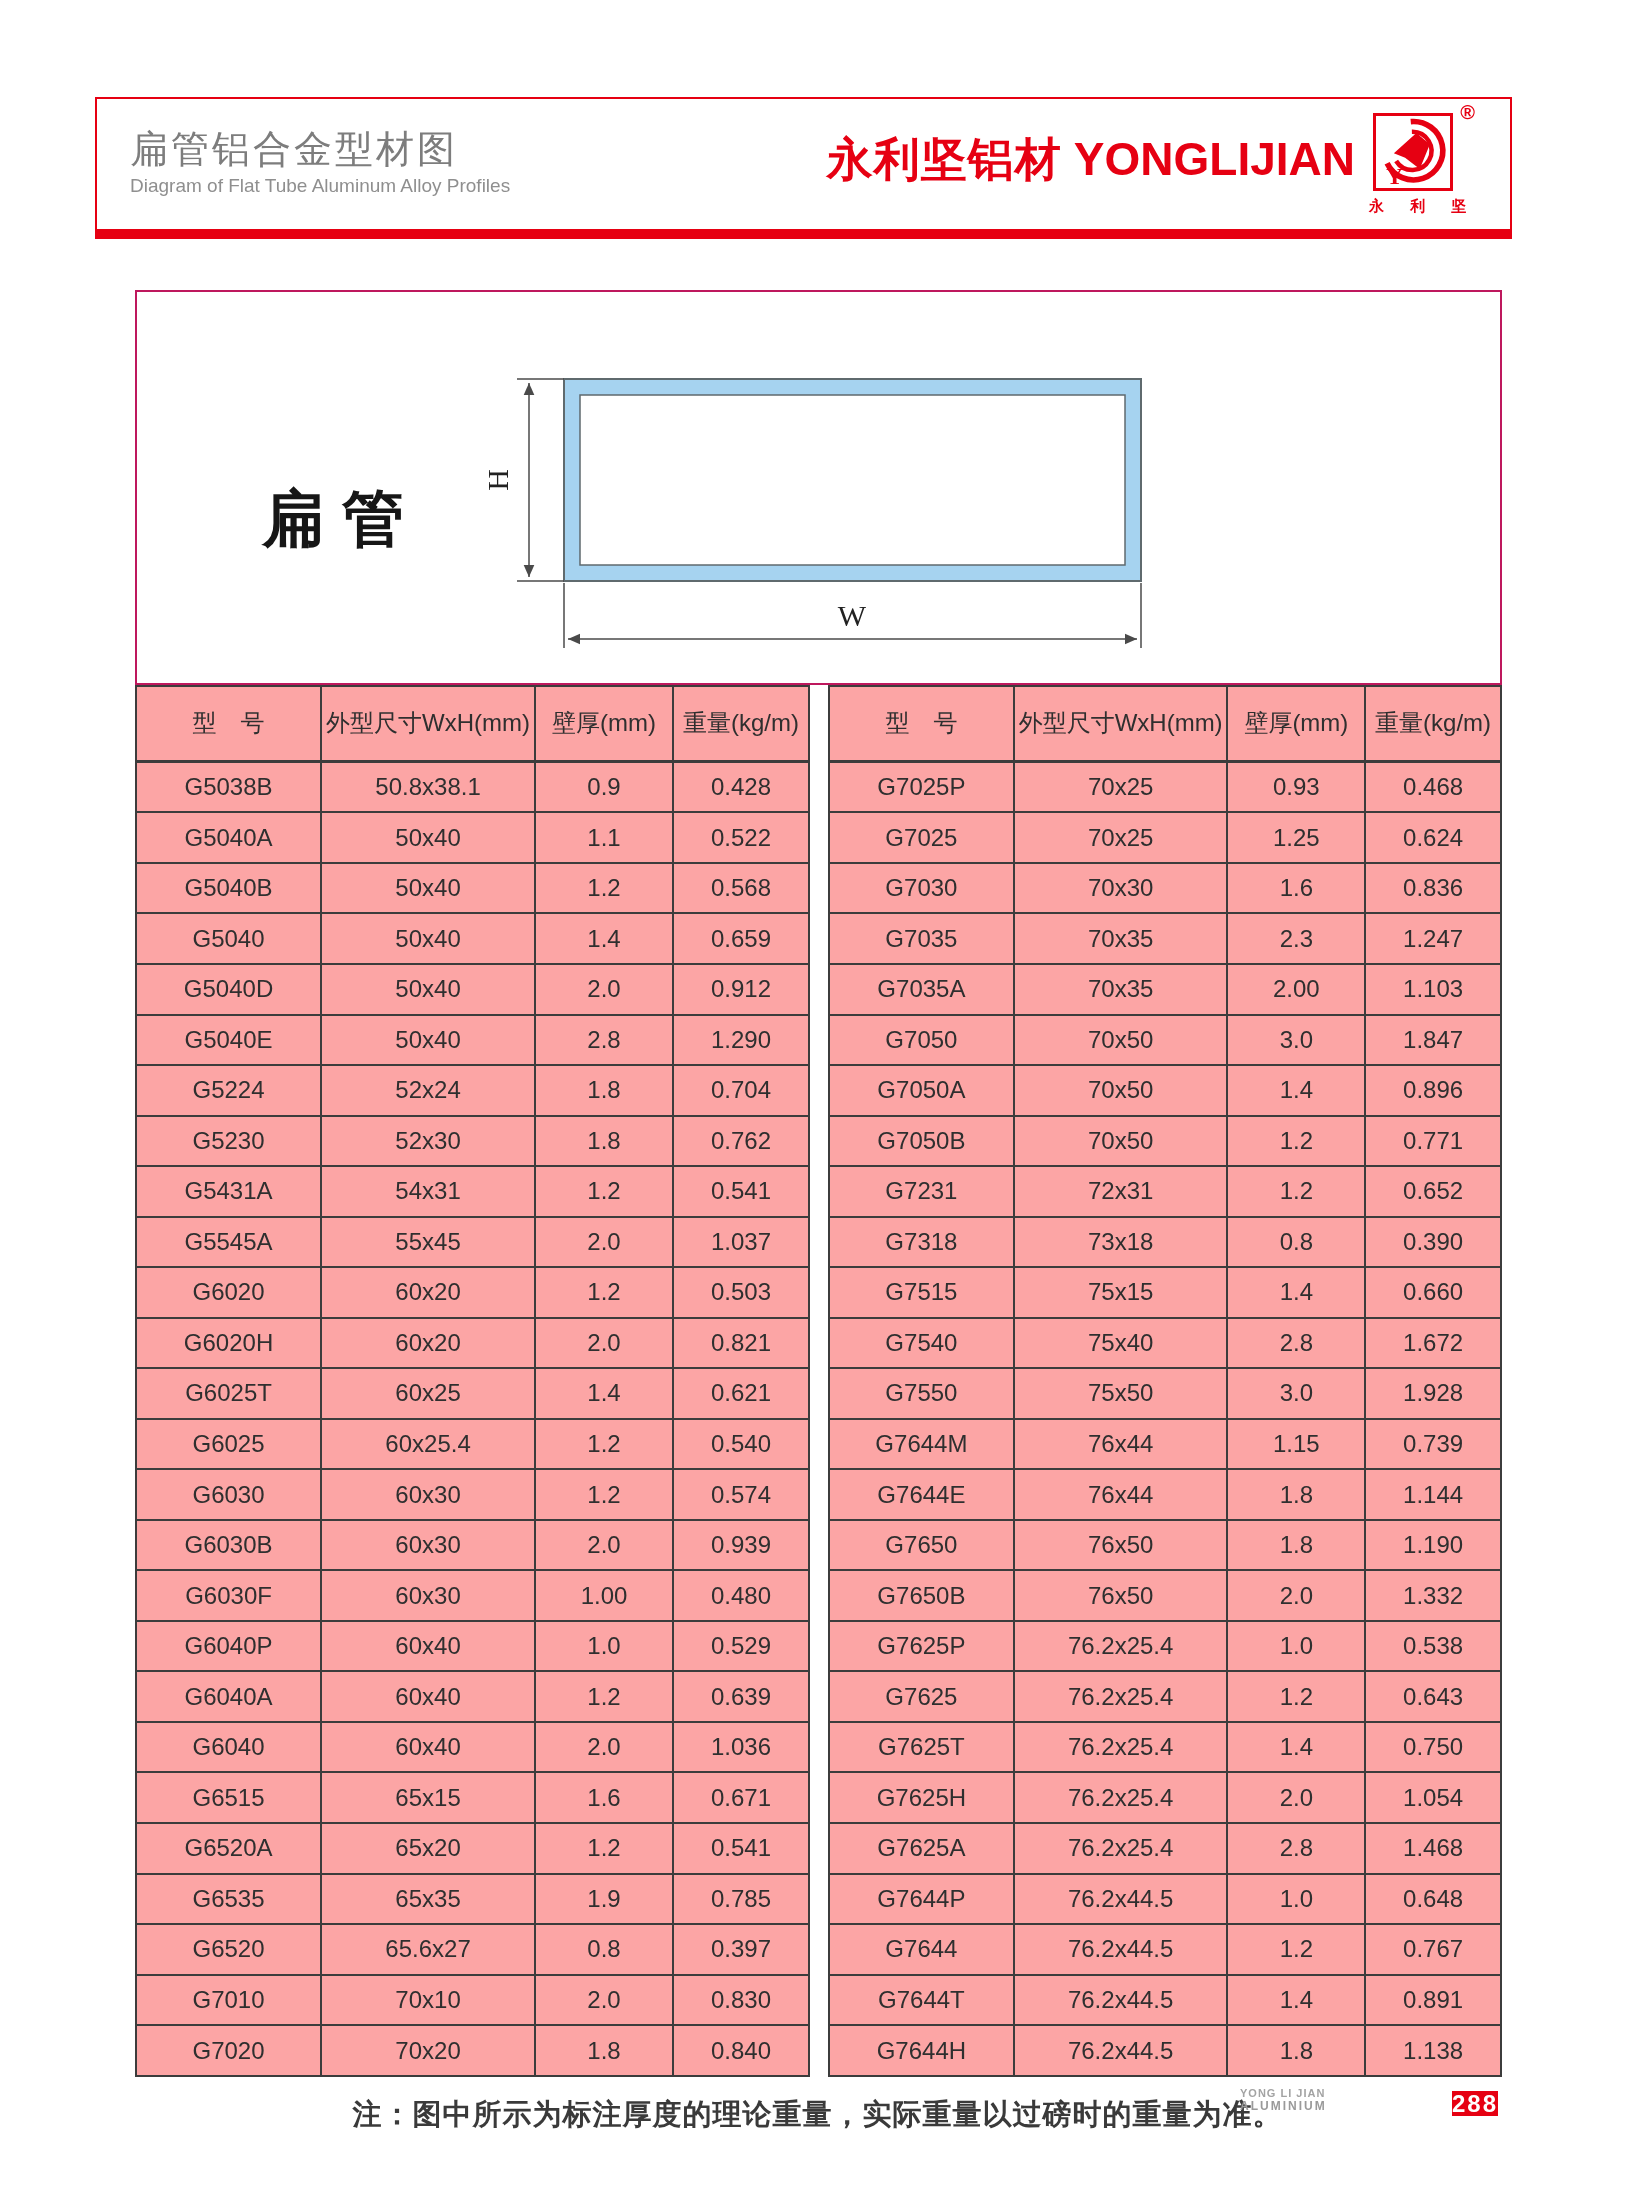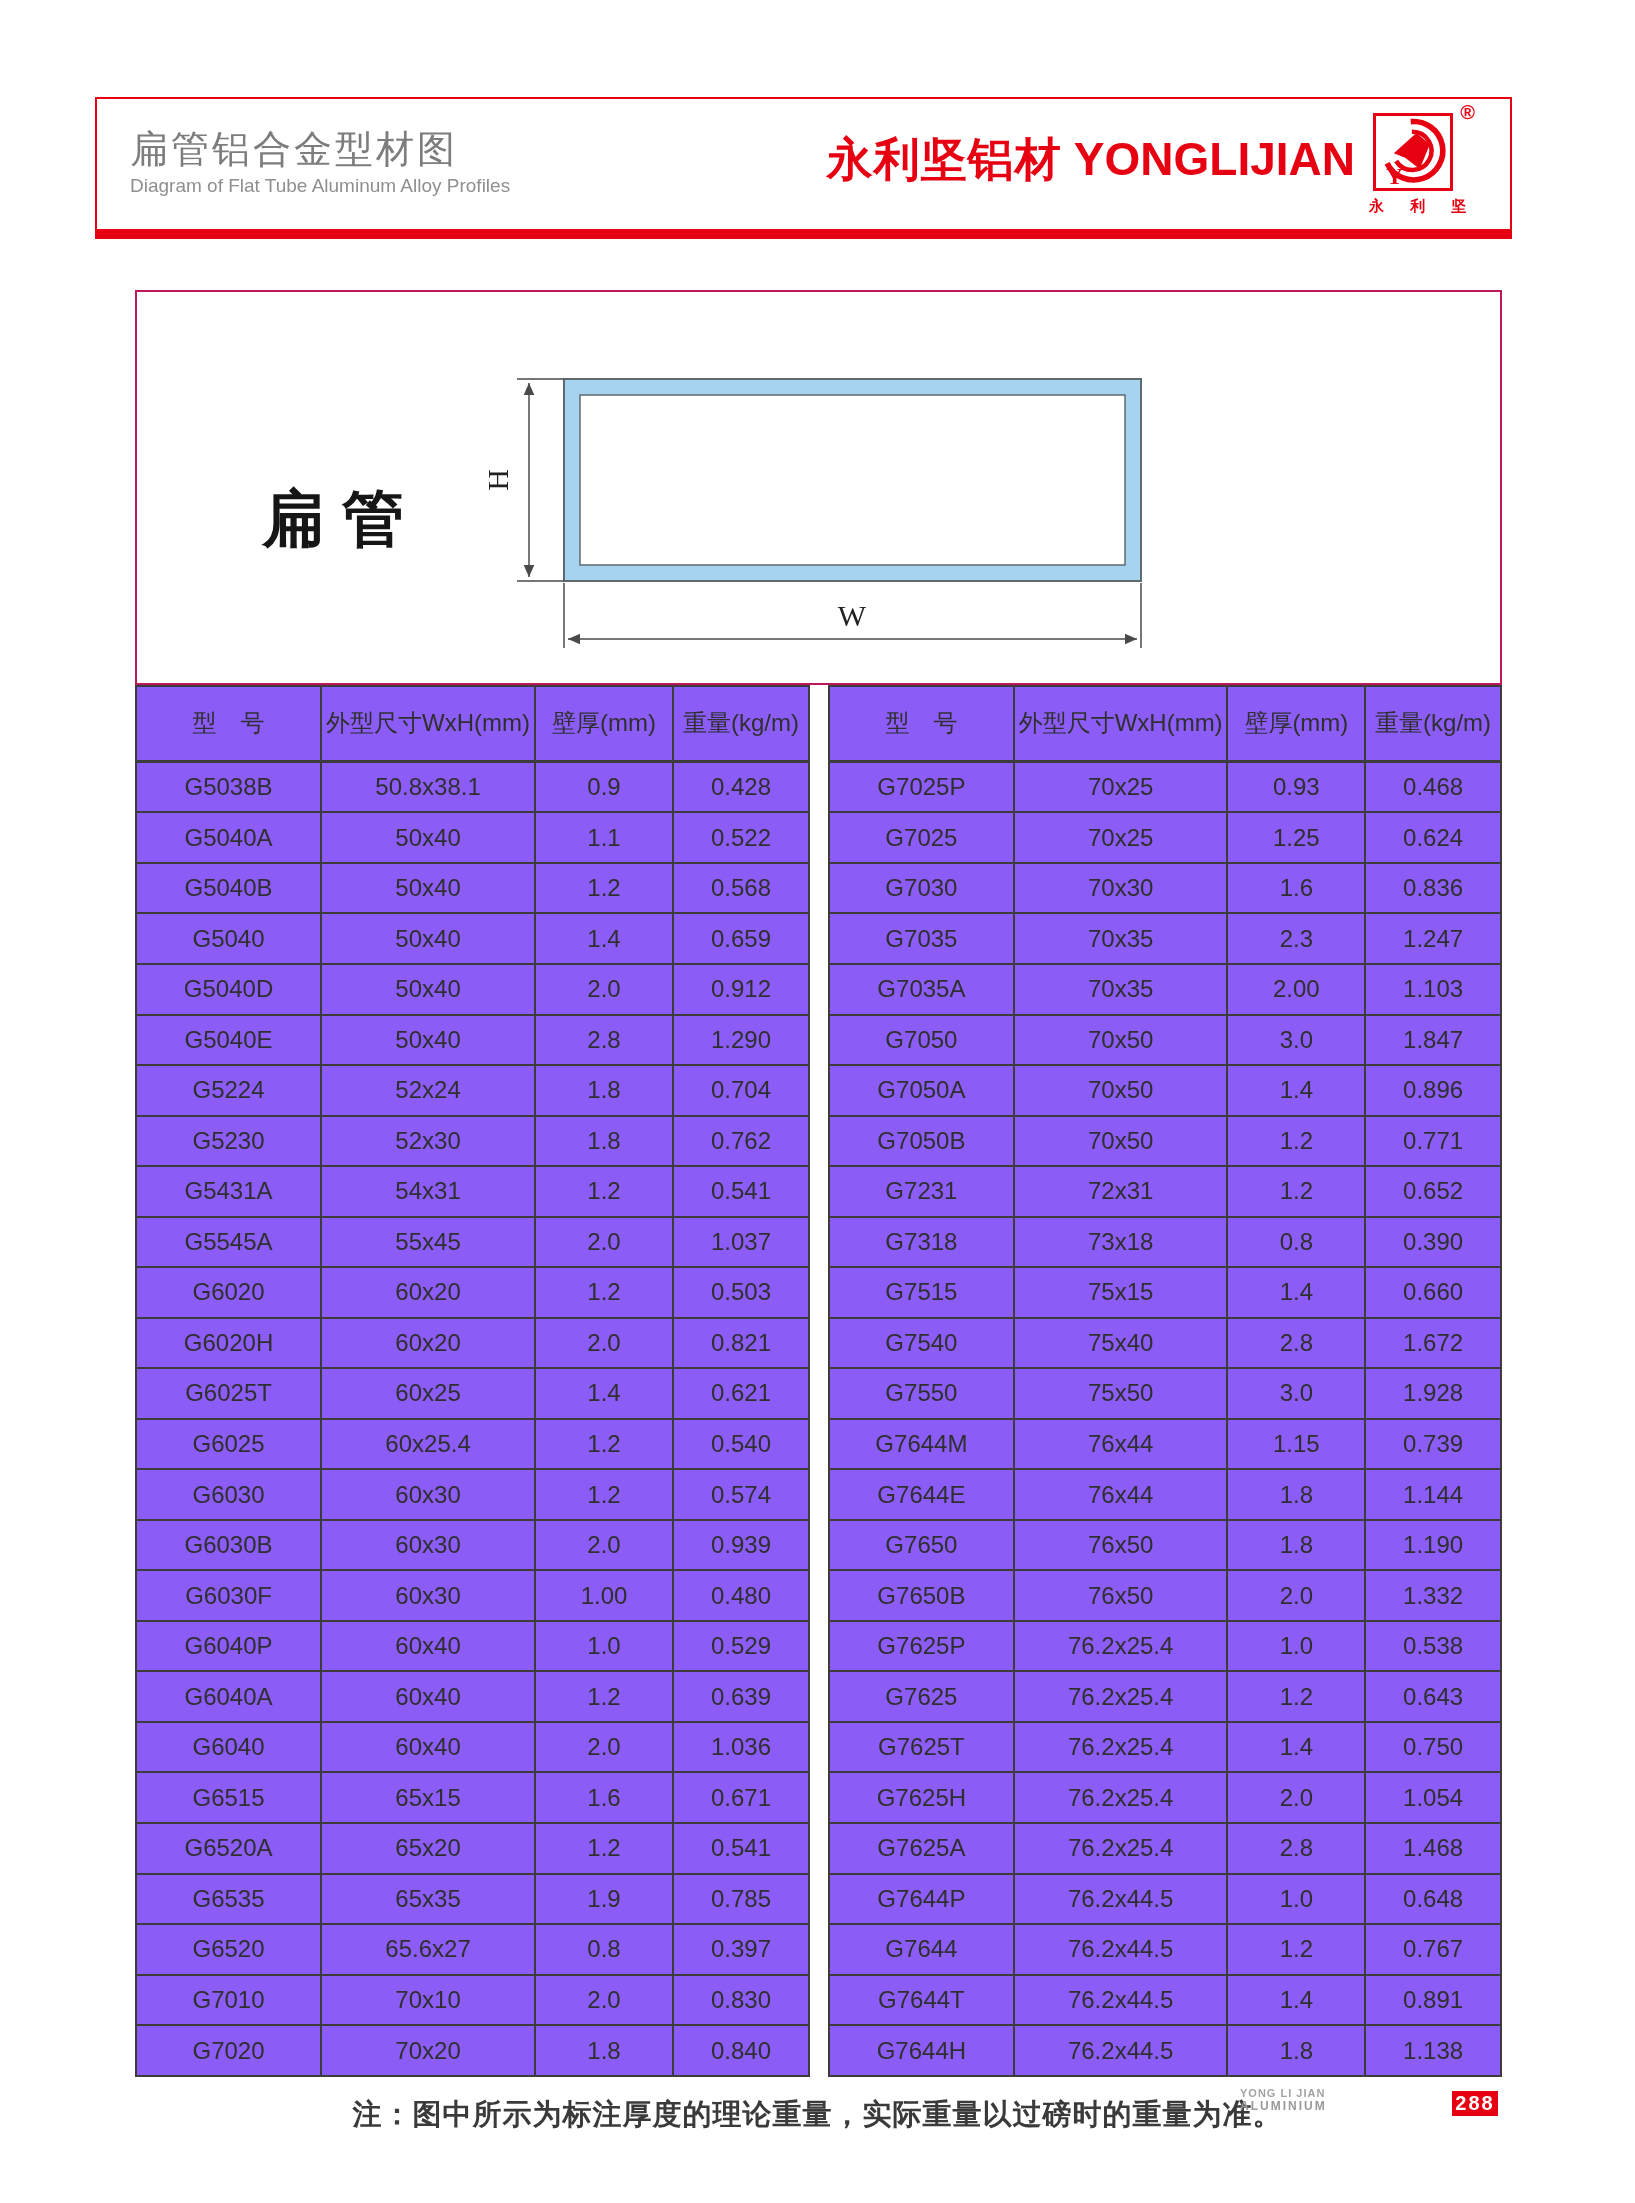--- a/index.html
+++ b/index.html
@@ -37,21 +37,21 @@
   }
   .shape-label{
     position:absolute;left:125px;top:185px;font-size:62px;font-weight:bold;color:#161616;
     letter-spacing:18px;white-space:nowrap;
   }
   .diagram{position:absolute;left:0;top:0;}
 
   
   table.ptable{
     position:absolute;border-collapse:collapse;table-layout:fixed;
-    height:1392px;background:#8b5cf6;padding-left:36px;
+    height:1392px;background:#fca5a5;padding-left:36px;
   }
   table.ptable.left{left:135px;top:685px;width:675px;}
   table.ptable.right{left:828px;top:685px;width:674px;}
   .ptable th,.ptable td{
     border:2px solid var(--line);text-align:center;vertical-align:middle;
     font-size:24px;color:#2f2f2f;font-weight:normal;overflow:hidden;
   }
   .ptable thead tr{height:75px;}
   .ptable th{border-bottom:3px solid var(--line);}
 
@@ -61,21 +61,21 @@
     font-size:29px;font-weight:bold;color:#3a3a3a;letter-spacing:1px;
   }
   .footer-brand{
     position:absolute;left:1240px;top:2087px;width:205px;text-align:left;
     color:#a3a3a3;font-weight:bold;line-height:1.15;
   }
   .footer-brand .l1{font-size:11px;letter-spacing:1px;}
   .footer-brand .l2{font-size:12px;letter-spacing:2px;color:#9a9a9a;}
   .page-num{
     position:absolute;left:1452px;top:2091px;width:46px;height:25px;background:var(--red);
-    color:#fff;font-size:20px;font-weight:bold;text-align:center;line-height:25px;letter-spacing:2px;
+    color:#fff;font-size:24px;font-weight:bold;text-align:center;line-height:25px;letter-spacing:2px;
   }
 </style>
 </head>
 <body>
 
 <div class="page">
 
   <header class="header-box">
     <div class="titles">
       <div class="title-cn">扁管铝合金型材图</div>

